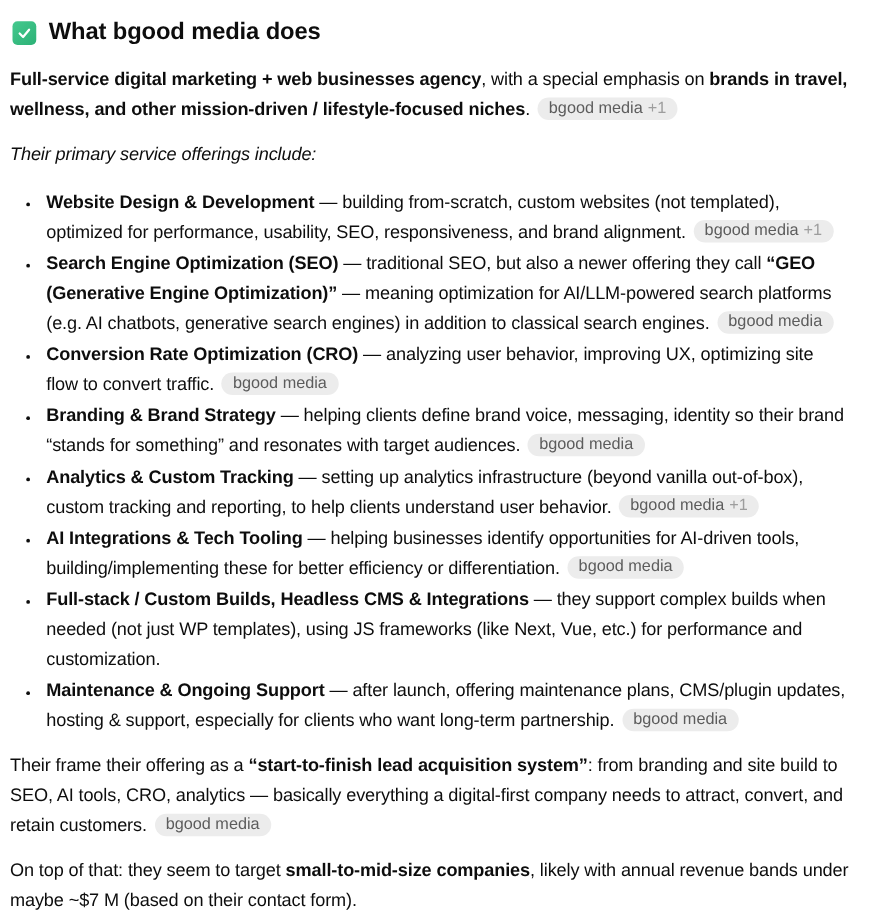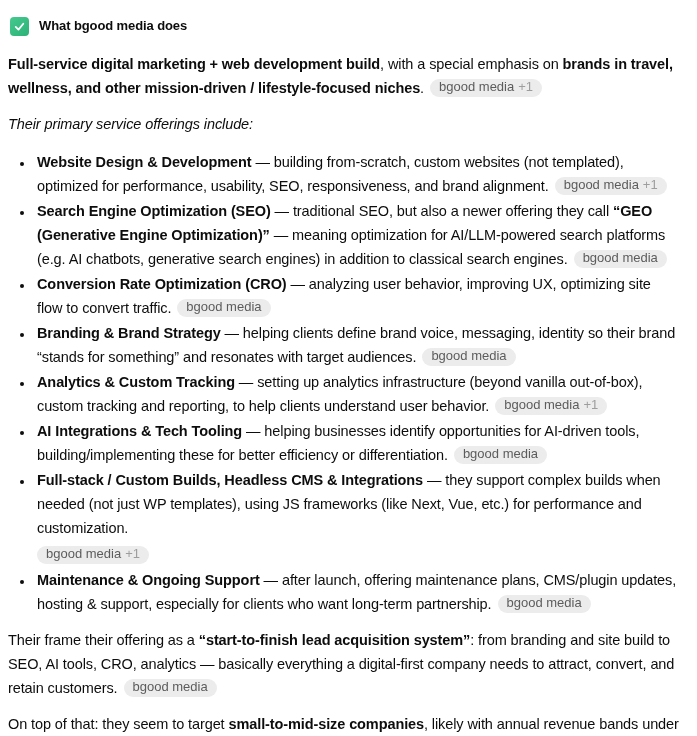--- a/index.html
+++ b/index.html
@@ -14,21 +14,21 @@
     font-size: 14.5px;
     letter-spacing: -0.1px;
     line-height: 24px;
     color: #0d0d0d;
   }
   h1.heading {
     display: flex;
     align-items: center;
     gap: 10px;
     margin: 4px 0 14px 2px;
-    font-size: 13px;
+    font-size: 19px;
     line-height: 24px;
     font-weight: 700;
     letter-spacing: -0.1px;
   }
   .check {
     width: 19px;
     height: 19px;
     border-radius: 4px;
     background: linear-gradient(140deg, #45c98e 0%, #2cb176 100%);
     display: inline-flex;
@@ -72,30 +72,30 @@
 
 <h1 class="heading">
   <span class="check">
     <svg viewBox="0 0 16 16" aria-hidden="true">
       <polyline points="2.5,8.5 6.5,12.5 13.5,4" fill="none" stroke="#ffffff" stroke-width="2.6" stroke-linecap="round" stroke-linejoin="round"></polyline>
     </svg>
   </span>
   <span>What bgood media does</span>
 </h1>
 
-<p><span class="bold">Full-service digital marketing + web development build</span><span class="reg">, with a special emphasis on </span><span class="bold">brands in travel, wellness, and other mission-driven / lifestyle-focused niches</span><span class="reg">.</span><span class="badge"><span>bgood media</span><span class="badge-plus">+1</span></span></p>
+<p><span class="bold">Full-service digital marketing + web businesses agency</span><span class="reg">, with a special emphasis on </span><span class="bold">brands in travel, wellness, and other mission-driven / lifestyle-focused niches</span><span class="reg">.</span><span class="badge"><span>bgood media</span><span class="badge-plus">+1</span></span></p>
 
 <p class="lead-in">Their primary service offerings include:</p>
 
 <ul class="services">
     <li><span class="bold">Website Design &amp; Development</span><span class="reg"> — building from-scratch, custom websites (not templated), optimized for performance, usability, SEO, responsiveness, and brand alignment.</span><span class="badge"><span>bgood media</span><span class="badge-plus">+1</span></span></li>
     <li><span class="bold">Search Engine Optimization (SEO)</span><span class="reg"> — traditional SEO, but also a newer offering they call </span><span class="bold">“GEO (Generative Engine Optimization)”</span><span class="reg"> — meaning optimization for AI/LLM-powered search platforms (e.g. AI chatbots, generative search engines) in addition to classical search engines.</span><span class="badge"><span>bgood media</span></span></li>
     <li><span class="bold">Conversion Rate Optimization (CRO)</span><span class="reg"> — analyzing user behavior, improving UX, optimizing site flow to convert traffic.</span><span class="badge"><span>bgood media</span></span></li>
     <li><span class="bold">Branding &amp; Brand Strategy</span><span class="reg"> — helping clients define brand voice, messaging, identity so their brand “stands for something” and resonates with target audiences.</span><span class="badge"><span>bgood media</span></span></li>
     <li><span class="bold">Analytics &amp; Custom Tracking</span><span class="reg"> — setting up analytics infrastructure (beyond vanilla out-of-box), custom tracking and reporting, to help clients understand user behavior.</span><span class="badge"><span>bgood media</span><span class="badge-plus">+1</span></span></li>
     <li><span class="bold">AI Integrations &amp; Tech Tooling</span><span class="reg"> — helping businesses identify opportunities for AI-driven tools, building/implementing these for better efficiency or differentiation.</span><span class="badge"><span>bgood media</span></span></li>
-    <li><span class="bold">Full-stack / Custom Builds, Headless CMS &amp; Integrations</span><span class="reg"> — they support complex builds when needed (not just WP templates), using JS frameworks (like Next, Vue, etc.) for performance and customization.</span><div class="badge-line"><span class="badge"><span>bgood media</span><span class="badge-plus">+1</span></span></div></li>
+    <li><span class="bold">Full-stack / Custom Builds, Headless CMS &amp; Integrations</span><span class="reg"> — they support complex builds when needed (not just WP templates), using JS frameworks (like Next, Vue, etc.) for performance and customization.</span></li>
     <li><span class="bold">Maintenance &amp; Ongoing Support</span><span class="reg"> — after launch, offering maintenance plans, CMS/plugin updates, hosting &amp; support, especially for clients who want long-term partnership.</span><span class="badge"><span>bgood media</span></span></li>
   </ul>
 
 <p><span class="reg">Their frame their offering as a </span><span class="bold">“start-to-finish lead acquisition system”</span><span class="reg">: from branding and site build to SEO, AI tools, CRO, analytics — basically everything a digital-first company needs to attract, convert, and retain customers.</span><span class="badge"><span>bgood media</span></span></p>
 
 <p><span class="reg">On top of that: they seem to target </span><span class="bold">small-to-mid-size companies</span><span class="reg">, likely with annual revenue bands under maybe ~$7 M (based on their contact form).</span></p>
 
 </body></html>

